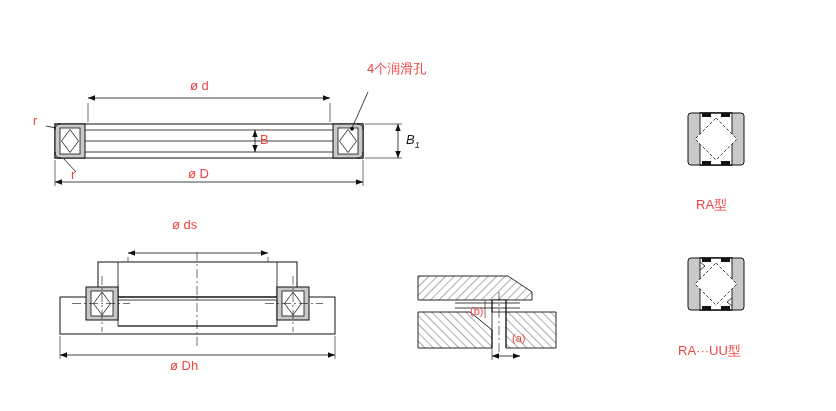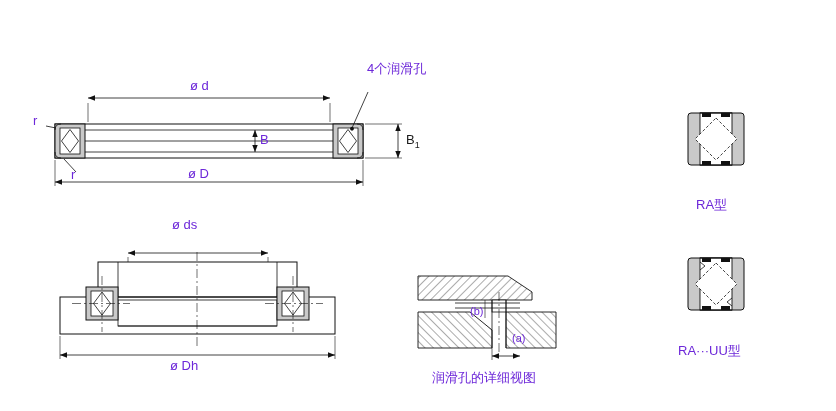--- a/index.html
+++ b/index.html
@@ -5,21 +5,21 @@
   html,body{margin:0;padding:0;}
   body{
     width:836px;height:411px;
     background:#ffffff;
     font-family:"Liberation Sans", sans-serif;
     color:#1a1a1a;
     position:relative;
     overflow:hidden;
   }
   .stage{position:absolute;left:0;top:0;width:836px;height:411px;}
-  .lbl{position:absolute;font-size:13px;color:#6d28d9;white-space:nowrap;}
+  .lbl{position:absolute;font-size:13px;color:#ef4444;white-space:nowrap;}
   .lbl.small{font-size:11px;}
   svg{position:absolute;left:0;top:0;}
   .ln{stroke:#111;stroke-width:1;fill:none;}
   .ln-thin{stroke:#111;stroke-width:0.8;fill:none;}
   .dim{stroke:#111;stroke-width:0.8;fill:none;}
   .ext{stroke:#111;stroke-width:0.6;fill:none;}
   .center{stroke:#111;stroke-width:0.6;fill:none;stroke-dasharray:9 3 2 3;}
   .gray{fill:#c9c9c9;}
   .lead{stroke:#111;stroke-width:0.8;fill:none;}
 </style>
@@ -161,32 +161,31 @@
     <rect x="702" y="258" width="9" height="4" fill="#111"></rect>
     <rect x="721" y="258" width="9" height="4" fill="#111"></rect>
     <path d="M700,262 L705,266 L700,270" class="ln-thin"></path>
     <path d="M732,298 L727,302 L732,306" class="ln-thin"></path>
   </svg>
 
   <div class="lbl" style="left:190px;top:78px;">ø d</div>
   <div class="lbl" style="left:188px;top:166px;">ø D</div>
   <div class="lbl" style="left:260px;top:132px;">B</div>
 
-  <div style="position:absolute;left:406px;top:132px;font-size:13px;white-space:nowrap;">
+  <div style="position:absolute;left:406px;top:132px;font-size:13px;white-space:nowrap;font-style:italic;">
     <span>B</span><span style="font-size:9px;vertical-align:sub;">1</span>
   </div>
 
   <div class="lbl" style="left:33px;top:113px;">r</div>
   <div class="lbl" style="left:71px;top:167px;">r</div>
 
   <div class="lbl" style="left:367px;top:60px;">4个润滑孔</div>
 
   <div class="lbl" style="left:172px;top:217px;">ø ds</div>
   <div class="lbl" style="left:170px;top:358px;">ø Dh</div>
 
   <div class="lbl small" style="left:470px;top:305px;">(b)</div>
   <div class="lbl small" style="left:512px;top:332px;">(a)</div>
-  <div class="lbl" style="left:432px;top:369px;">润滑孔的详细视图</div>
 
   <div class="lbl" style="left:696px;top:196px;text-align:center;">RA型</div>
   <div class="lbl" style="left:678px;top:342px;">RA···UU型</div>
 
 </div>
 
 </body></html>

